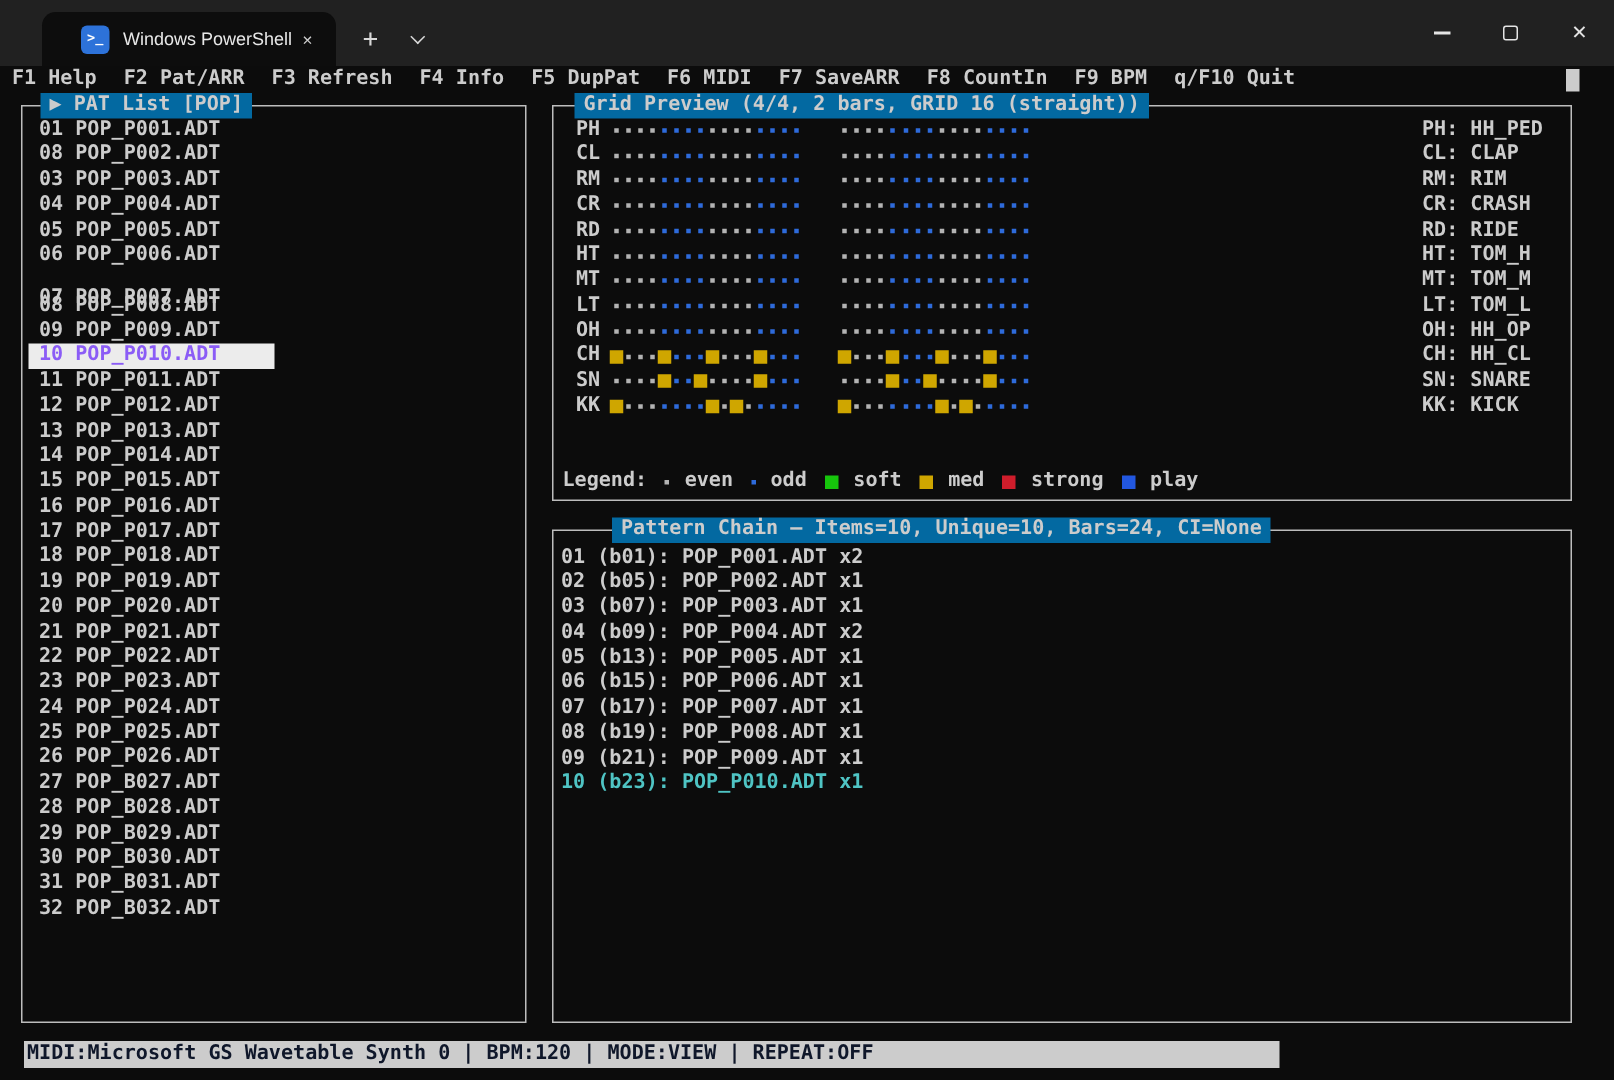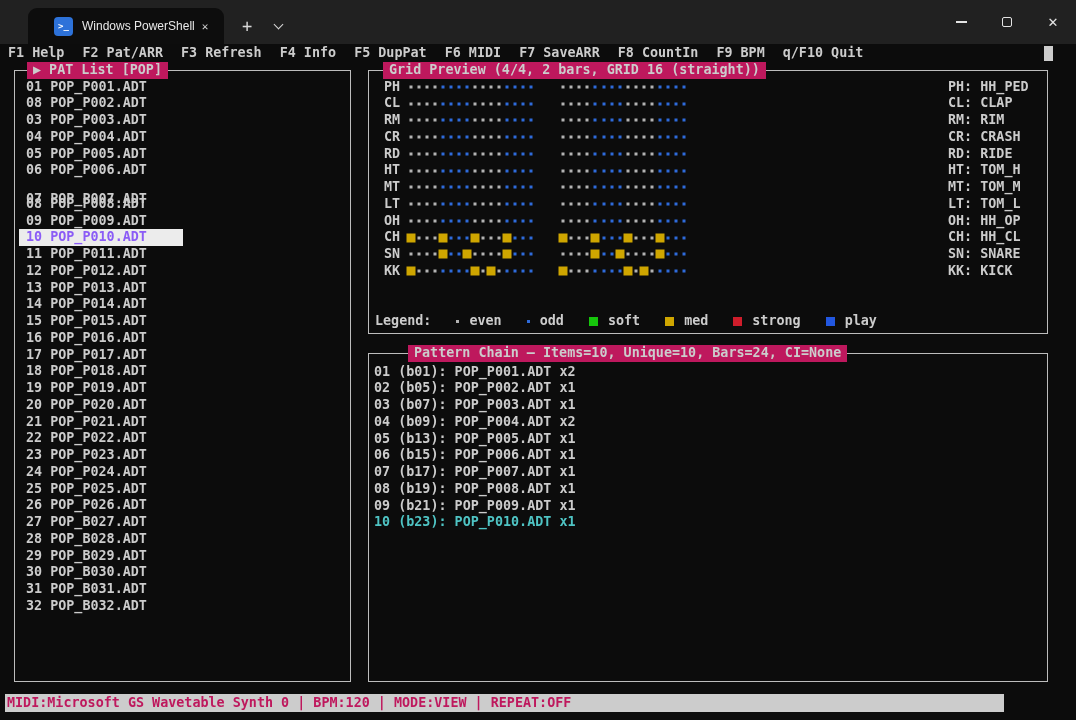--- a/index.html
+++ b/index.html
@@ -26,50 +26,50 @@
   .wbtn { width:46px; height:44px; display:flex; align-items:center; justify-content:center; color:#e4e4e4; }
   .glyph-min { width:11px; height:1.5px; background:#e4e4e4; }
   .glyph-max { width:10px; height:10px; border:1.2px solid #e4e4e4; border-radius:2px; }
   .glyph-close { font-size:13px; font-family:"DejaVu Sans", sans-serif; }
   
   .term { position:absolute; left:0; top:44px; width:1076px; height:676px; background:#0c0c0c;
           color:#cccccc; font-size:13.4px; font-weight:bold; line-height:16.75px; }
   .menubar { position:absolute; left:8px; top:1px; display:flex; column-gap:18px; white-space:pre; }
   .cursor { position:absolute; left:1044px; top:2px; width:9px; height:15px; background:#cccccc; }
   .panel { position:absolute; border:1px solid #bdbdbd; }
-  .panel-title { position:absolute; top:-9px; background:#be185d; padding:0 6px; white-space:pre; }
+  .panel-title { position:absolute; top:-9px; background:#0369a1; padding:0 6px; white-space:pre; }
   .pat-panel   { left:14px;  top:26px;  width:337px; height:612px; }
   .grid-panel  { left:368px; top:26px;  width:680px; height:264px; }
   .chain-panel { left:368px; top:309px; width:680px; height:329px;padding-left:40px; }
   .lrow { position:absolute; white-space:pre; }
   .pat-row { left:4px; width:164px; padding-left:7px; }
   .pat-row.sel { background:#ececec; color:#8b5cf6; }
   .grid-row { left:15px; display:flex; align-items:center; }
   .grid-label { width:22.5px; display:inline-block; }
   .cells { display:flex; align-items:center; }
   .cell { width:8.05px; height:16.75px; position:relative; }
   .cell i { position:absolute; left:50%; top:50%; transform:translate(-50%,-50%); display:block; }
   .cell.dot-even i { width:3px; height:3px; background:#b3b3b3; }
   .cell.dot-odd  i { width:3px; height:3px; background:#2e6bdb; }
   .cell.hit-med  i { width:9px; height:9px; background:#cfa600; }
   .bar-gap { width:24px; height:1px; }
   .key-row { left:579px; }
-  .legend { left:6px; top:242px; display:flex; align-items:center; column-gap:25px; }
+  .legend { left:6px; top:242px; display:flex; align-items:center; column-gap:12px; }
   .legend .entry { display:flex; align-items:center; column-gap:10px; }
   .sym { display:inline-block; }
   .sym.dot-even { width:3px; height:3px; background:#b3b3b3; }
   .sym.dot-odd  { width:3px; height:3px; background:#2e6bdb; }
   .sym.sq-soft   { width:9px; height:9px; background:#16c60c; }
   .sym.sq-med    { width:9px; height:9px; background:#cfa600; }
   .sym.sq-strong { width:9px; height:9px; background:#cf1d2b; }
   .sym.sq-play   { width:9px; height:9px; background:#2257e0; }
   .chain-row { left:5px; }
   .chain-row.sel { color:#4fc4c4; }
-  .statusbar { position:absolute; left:5px; top:650px; width:999px; height:18px; background:#cccccc;
-               color:#be185d; padding-left:2px; line-height:18px; white-space:pre; }
+  .statusbar { position:absolute; left:16px; top:650px; width:837px; height:18px; background:#cccccc;
+               color:#0f172a; padding-left:2px; line-height:18px; white-space:pre; }
 </style>
 </head>
 <body>
 
 <div class="screen">
 
   <div class="titlebar">
     <div class="tab">
       <span class="ps-icon">&gt;_</span>
       <span class="tab-title">Windows PowerShell</span>

